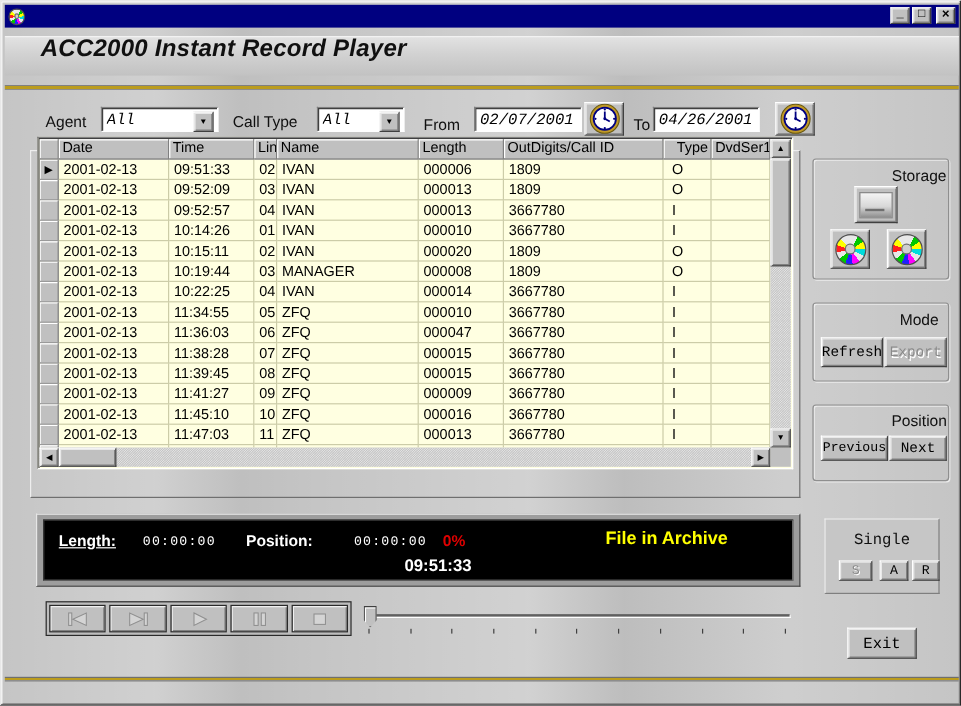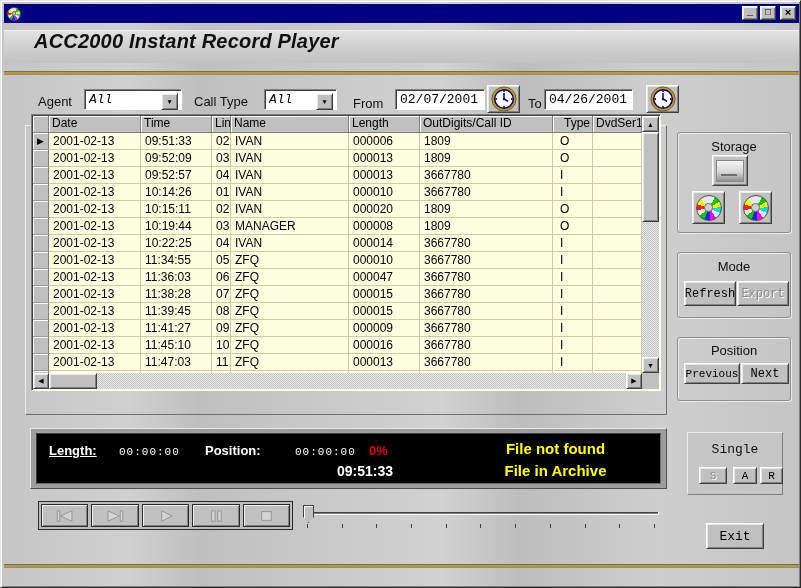--- a/index.html
+++ b/index.html
@@ -42,21 +42,21 @@
   .header-band h1 { margin-left:30px; font-size:20px; font-weight:bold; color:#101010; letter-spacing:.2px; }
   .gold-line { left:3px; width:795px; height:4px;
     background: linear-gradient(180deg,#6f6f6f 0 1px,#bb9c1e 1px 3px,#8d8d8d 3px 4px); }
   .gold-top { top:70px; }
   .gold-bottom { top:563px; }
 
   
   .lbl { position:absolute; font-size:13px; color:#101010; }
   .field { position:absolute; height:21px; background:#fff; border:1px solid; border-color:#808080 #fff #fff #808080;
     box-shadow: inset 1px 1px 0 #404040; font:13px "Liberation Mono", monospace; padding:2px 2px 2px 4px; color:#000; }
-  input.field { outline:none; }
+  input.field { outline:none;font-style:italic; }
   .combo { display:flex;font-style:italic; }
   .combo .ctext { flex:1; overflow:hidden; }
   .combo-btn { width:17px; height:17px; margin:1px; background:#c0c0c0; border:1px solid; border-color:#fff #404040 #404040 #fff;
     box-shadow: inset 1px 1px 0 #e8e8e8, inset -1px -1px 0 #808080; text-align:center; font-size:7px; line-height:16px; color:#000; cursor:pointer; }
   .clock-btn { position:absolute; width:33px; height:28px; background:#c0c0c0; border:1px solid; border-color:#fff #404040 #404040 #fff;
     box-shadow: inset 1px 1px 0 #e8e8e8, inset -1px -1px 0 #808080; display:flex; align-items:center; justify-content:center; cursor:pointer; }
 
   
   .table-frame { left:24px; top:124px; width:642px; height:290px; border:1px solid; border-color:#eeeeee #6f6f6f #6f6f6f #eeeeee; }
   .table-wrap { left:30px; top:113px; width:630px; height:277px; background:#ffffe1;
@@ -91,21 +91,21 @@
   .vscroll .down { left:0; bottom:0; width:17px; height:16px; }
   .vthumb { position:absolute; left:0; top:16px; width:17px; height:90px; background:#c0c0c0;
     border:1px solid; border-color:#fff #404040 #404040 #fff; box-shadow: inset 1px 1px 0 #e8e8e8, inset -1px -1px 0 #808080; cursor:grab; }
   .hscroll .left { left:0; top:0; width:16px; height:16px; }
   .hscroll .right { right:0; top:0; width:16px; height:16px; }
   .hthumb { position:absolute; left:16px; top:0; width:48px; height:16px; background:#c0c0c0;
     border:1px solid; border-color:#fff #404040 #404040 #fff; box-shadow: inset 1px 1px 0 #e8e8e8, inset -1px -1px 0 #808080; cursor:grab; }
   .corner { position:absolute; right:1px; bottom:1px; width:17px; height:16px; background:#c0c0c0; }
 
   
-  .gpanel { border:1px solid #8f8f8f; border-radius:3px; box-shadow: inset 1px 1px 0 #ececec, 1px 1px 0 #ececec; }
+  .gpanel { border:1px solid #8f8f8f; border-radius:3px; box-shadow: inset 1px 1px 0 #ececec, 1px 1px 0 #ececec; padding-left: 32px; }
   .gtitle { position:absolute; width:100%; text-align:center; font-size:13px; color:#101010; }
   .storage { left:676px; top:131px; width:114px; height:101px; }
   .mode { left:676px; top:251px; width:114px; height:66px; }
   .posn { left:676px; top:336px; width:114px; height:64px; }
 
   .btn95 { position:absolute; background:#c0c0c0; border:1px solid; border-color:#fff #404040 #404040 #fff;
     box-shadow: inset 1px 1px 0 #e8e8e8, inset -1px -1px 0 #808080;
     font:12px "Liberation Mono", monospace; color:#000; display:flex; align-items:center; justify-content:center;
     cursor:pointer; overflow:hidden; white-space:nowrap; }
   .btn95.disabled { color:#8a8a8a; text-shadow:1px 1px 0 #fff; cursor:default; }
@@ -455,21 +455,20 @@
   <div class="abs bezel">
     <div class="screen">
       <span class="dlabel" style="left:12px; top:9px;text-decoration:underline;">Length:</span>
       <span class="dvalue" style="left:82px; top:12px;">00:00:00</span>
       <span class="dlabel" style="left:168px; top:9px;">Position:</span>
       <span class="dvalue" style="left:258px; top:12px;">00:00:00</span>
       <span class="dpercent" style="left:332px; top:9px;">0%</span>
       <span class="dlabel" style="left:168px; top:44px;margin-top:38px;">Current Time:</span>
       <span class="dtime" style="left:300px; top:29px;">09:51:33</span>
       <div class="dstatus">
-        <div>File not found</div>
         <div>File in Archive</div>
       </div>
     </div>
   </div>
 
   <div class="abs transport">
     <div class="tbtn">
       <svg width="26" height="14" viewBox="0 0 30 14">
         <rect class="tglyph" x="6" y="1" width="3" height="12"></rect>
           <polygon class="tglyph" points="23,1 23,13 10,7"></polygon>

